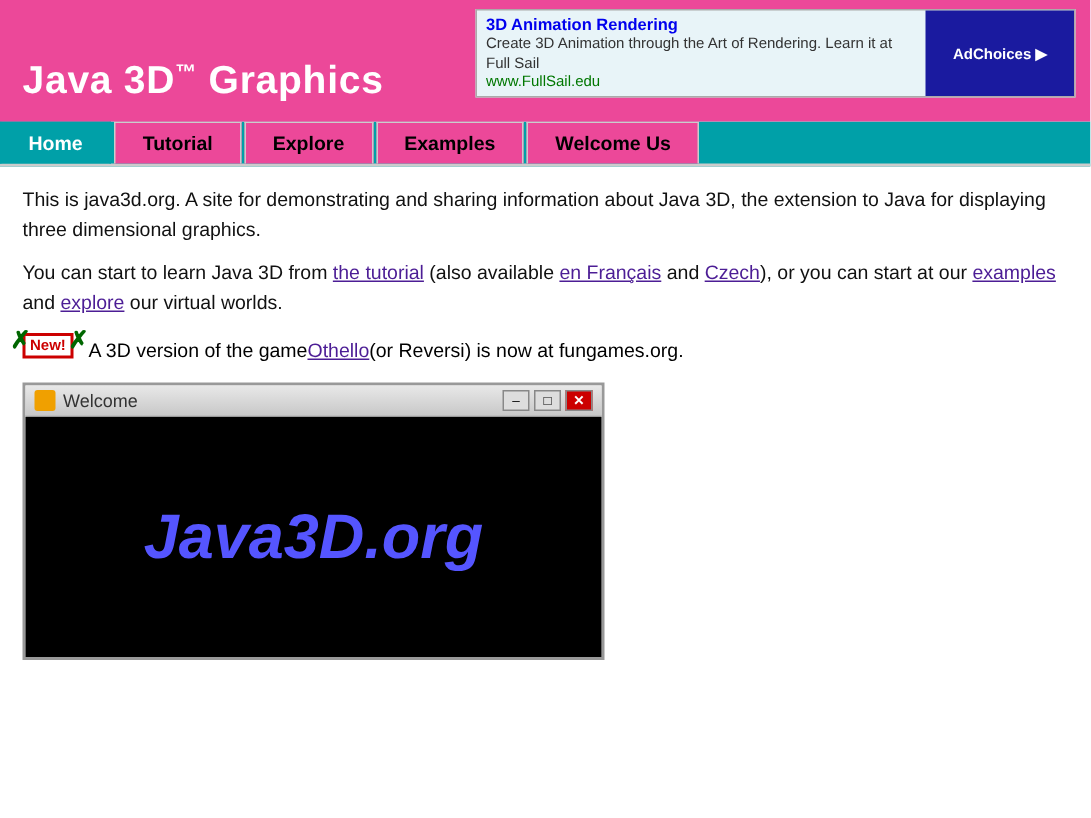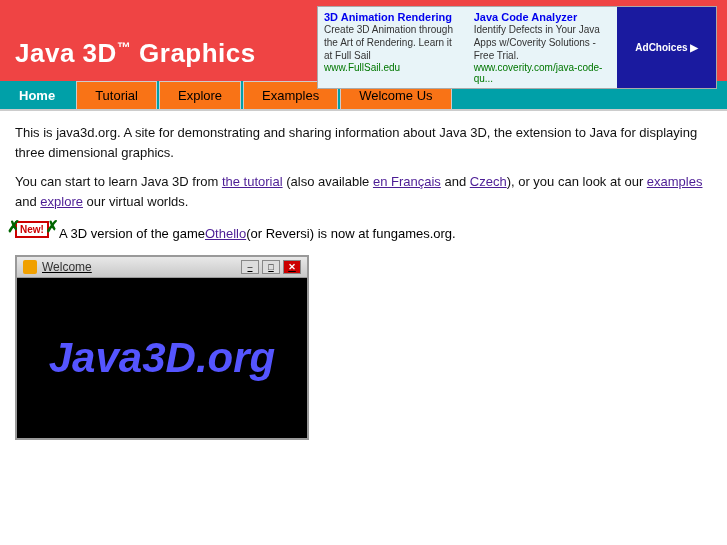--- a/index.html
+++ b/index.html
@@ -1,20 +1,20 @@
 <!DOCTYPE html>
 <html><head>
   <meta charset="utf-8">
   <style>
     * { margin: 0; padding: 0; box-sizing: border-box; }
     body { font-family: Arial, sans-serif; font-size: 13px; background: #fff; width: 727px; }
 
     
     #header {
-      background-color: #ef4444;
+      background-color: #ec4899;
       padding: 8px 10px 12px 10px;
       position: relative;
     }
     #header-title {
       color: #fff;
       font-size: 26px;
       font-weight: bold;
       padding-top: 30px;
       padding-left: 5px;
       letter-spacing: 0.5px;
@@ -67,22 +67,22 @@
     #nav {
       background-color: #00a0a8;
       display: flex;
       align-items: flex-end;
       border-bottom: 2px solid #ccc;
     }
     .nav-tab {
       padding: 6px 18px;
       cursor: pointer;
       font-size: 13px;
-      font-weight: normal;
-      background: #f97316;
+      font-weight: bold;
+      background: #ec4899;
       border: 1px solid #ccc;
       border-bottom: none;
       margin-right: 2px;
       color: #000;
     }
     .nav-tab.active {
       background: #00a0a8;
       color: #fff;
       font-weight: bold;
       border-color: #00a0a8;
@@ -128,23 +128,22 @@
       color: #006600;
       font-size: 16px;
       font-weight: bold;
     }
     .x-mark.left { top: -4px; left: -8px; }
     .x-mark.right { top: -4px; right: -8px; }
 
     
     #applet-window {
       border: 2px solid #999;
-      width: 294px;
+      width: 388px;
       margin-top: 8px;
-      text-decoration: underline;
     }
     #applet-titlebar {
       background: linear-gradient(to bottom, #e8e8e8, #c8c8c8);
       border-bottom: 1px solid #999;
       padding: 3px 6px;
       display: flex;
       align-items: center;
       justify-content: space-between;
     }
     #applet-titlebar .title-left {
@@ -199,44 +198,39 @@
 </head>
 <body>
 
 <div id="header">
   <div id="ad-banner">
     <div class="ad-block">
       <div class="ad-title">3D Animation Rendering</div>
       <div class="ad-text">Create 3D Animation through the Art of Rendering. Learn it at Full Sail</div>
       <div class="ad-url">www.FullSail.edu</div>
     </div>
-    <div class="ad-block">
-      <div class="ad-title">Java Code Analyzer</div>
-      <div class="ad-text">Identify Defects in Your Java Apps w/Coverity Solutions - Free Trial.</div>
-      <div class="ad-url">www.coverity.com/java-code-qu...</div>
-    </div>
     <div class="ad-choices">AdChoices ▶</div>
   </div>
   <div id="header-title">
     <span>Java 3D<sup>™</sup> Graphics</span>
   </div>
 </div>
 
 <div id="nav">
 <div class="nav-tab active">Home</div>
     <div class="nav-tab">Tutorial</div>
     <div class="nav-tab">Explore</div>
     <div class="nav-tab">Examples</div>
     <div class="nav-tab">Welcome Us</div>
   </div>
 
 <div id="main">
   <p>This is java3d.org. A site for demonstrating and sharing information about Java 3D, the extension to Java for displaying three dimensional graphics.</p>
   <p>
-    <span>You can start to learn Java 3D from </span><a href="#">the tutorial</a><span> (also available </span><a href="#">en Français</a><span> and </span><a href="#">Czech</a><span>), or you can look at our </span><a href="#">examples</a><span> and </span><a href="#">explore</a><span> our virtual worlds.</span>
+    <span>You can start to learn Java 3D from </span><a href="#">the tutorial</a><span> (also available </span><a href="#">en Français</a><span> and </span><a href="#">Czech</a><span>), or you can start at our </span><a href="#">examples</a><span> and </span><a href="#">explore</a><span> our virtual worlds.</span>
   </p>
 
   <div id="new-section">
     <div id="new-badge">
       <span class="x-mark left">✗</span>
       <span class="badge-text">New!</span>
       <span class="x-mark right">✗</span>
     </div>
     <span>A 3D version of the game </span>
       <a href="#">Othello</a>

